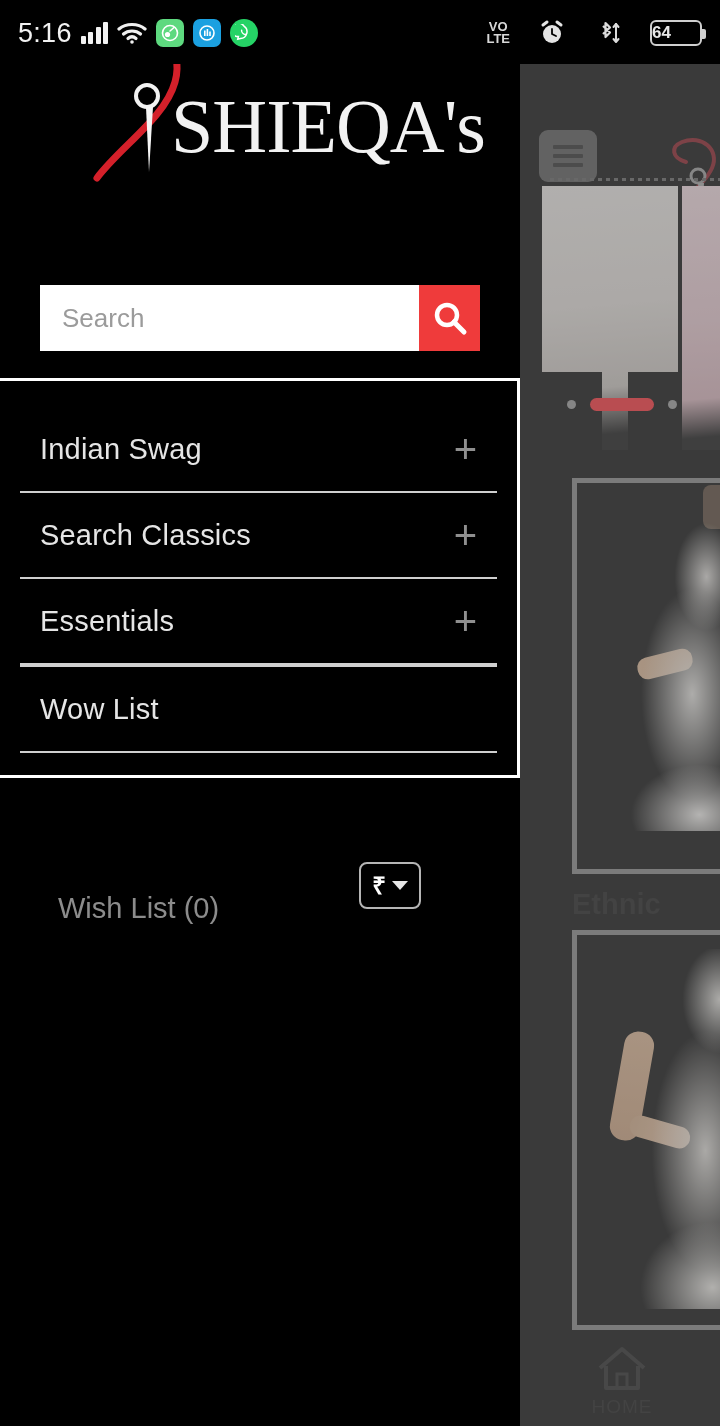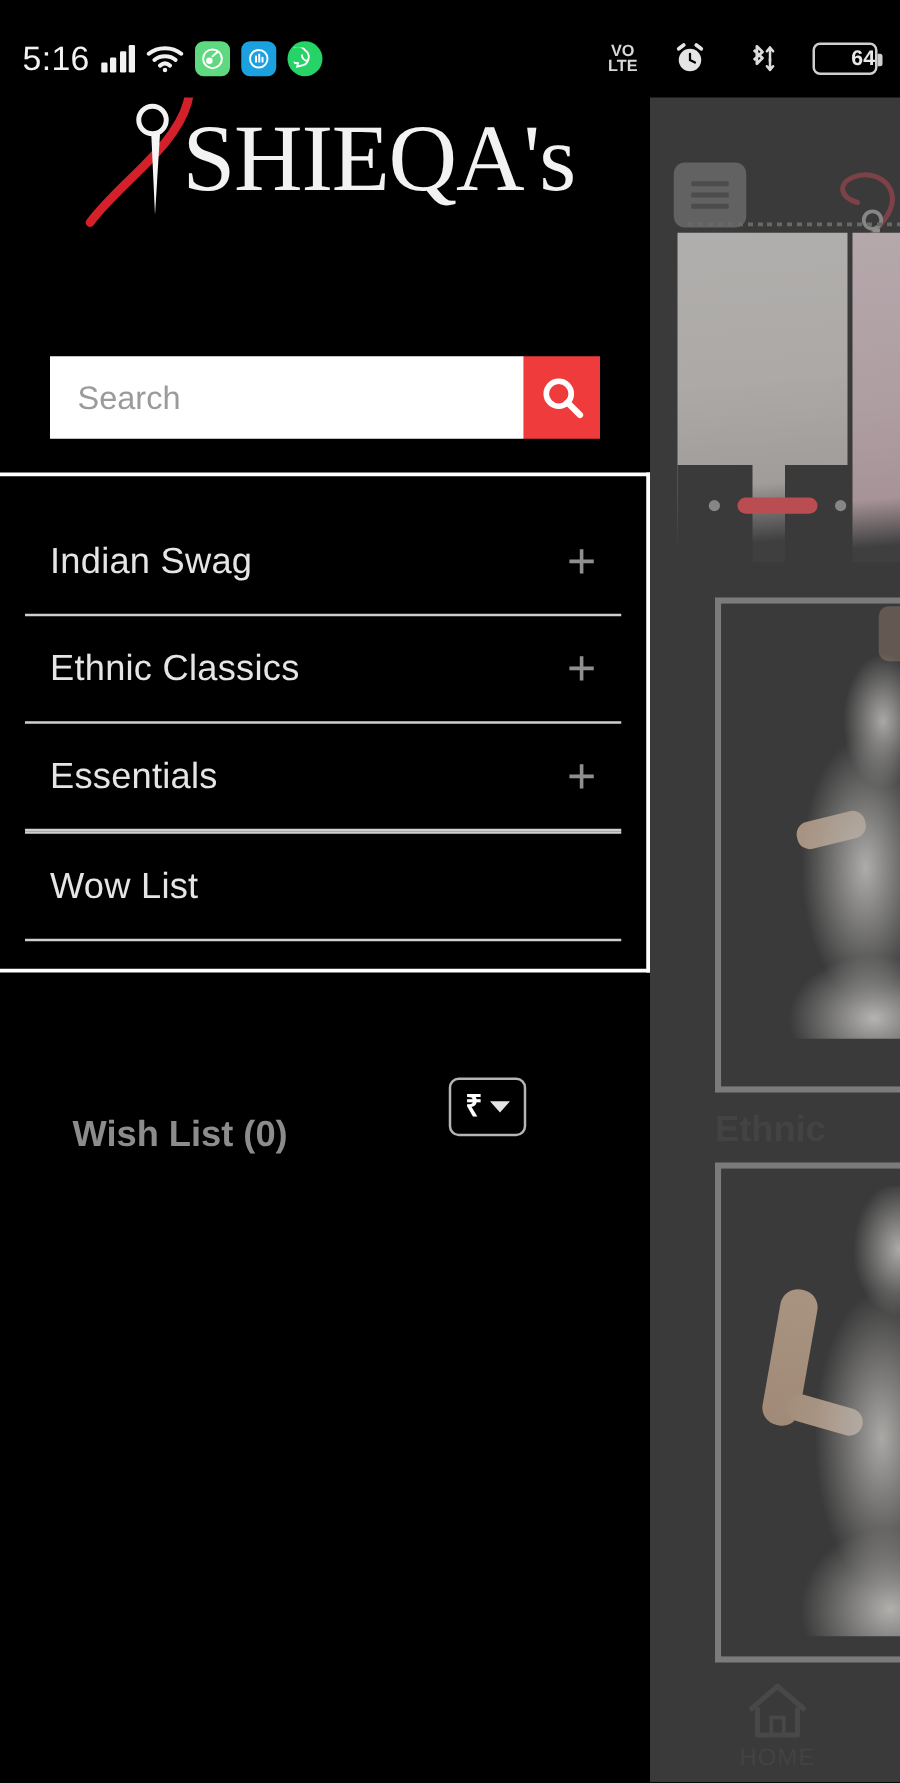--- a/index.html
+++ b/index.html
@@ -82,60 +82,60 @@
   
   .bg-bottomnav { position:absolute; left:524px; bottom:0; width:196px; height:92px; background:#000; }
   .bg-navitem { position:absolute; left:0; right:0; top:12px; display:flex; flex-direction:column; align-items:center; gap:4px; }
   .home-label { font-size:19px; color:#111; letter-spacing:1px; }
 
   
   #veil { position:absolute; left:520px; top:0; width:200px; height:1426px; background:rgba(128,128,128,.45); pointer-events:none; }
   #veil-top { position:absolute; left:520px; top:0; width:200px; height:60px; background:#000; }
 
   
-  #statusbar { position:absolute; left:0; top:16px; width:720px; height:62px; background:#000; z-index:40;
+  #statusbar { position:absolute; left:0; top:2px; width:720px; height:62px; background:#000; z-index:40;
     display:flex; align-items:center; padding:0 18px; }
   .sb-left { display:flex; align-items:center; gap:9px; }
   .sb-time { color:#f2f2f2; font-size:27px; letter-spacing:.3px; }
   .sb-bars { display:flex; align-items:flex-end; gap:2.5px; height:22px; }
   .sb-bars i { display:block; width:5px; background:#f2f2f2; border-radius:1px; }
   .sb-bars i:nth-child(1){height:8px;} .sb-bars i:nth-child(2){height:12px;}
   .sb-bars i:nth-child(3){height:17px;} .sb-bars i:nth-child(4){height:22px;}
   .sb-appicon { width:28px; height:28px; border-radius:7px; display:flex; align-items:center; justify-content:center; }
   .ai-green { background:#5ed97f; } .ai-blue { background:#1ba0e0; } .ai-wa { background:#25d366; border-radius:50%; }
   .sb-spacer { flex:1; }
   .sb-right { display:flex; align-items:center; gap:28px; }
   .volte { color:#d8d8d8; font-size:13px; line-height:12px; font-weight:bold; text-align:center; }
   .battery { width:52px; height:26px; border:2px solid #cfcfcf; border-radius:6px; position:relative;
-    display:flex; align-items:center; justify-content:flex-end; color:#e8e8e8; font-size:17px; font-weight:bold; }
+    display:flex; align-items:center; justify-content:flex-start; color:#e8e8e8; font-size:17px; font-weight:bold; }
   .battery::after { content:""; position:absolute; right:-6px; top:7px; width:4px; height:10px; background:#cfcfcf; border-radius:0 2px 2px 0; }
 
   
-  #drawer { position:absolute; left:0; top:0; width:520px; height:1426px; background:#000; z-index:30; }
+  #drawer { position:absolute; left:0; top:0; width:520px; height:1426px; background:#000; z-index:30;padding-left:25px; }
 
   .logo-area { position:relative; width:520px; height:200px; }
   .search-row { position:absolute; left:40px; top:285px; width:440px; height:66px; display:flex; }
   .search-input {
     flex:1; background:#fff; border:none; outline:none;
     font-size:26px; color:#111; padding:0 22px; font-family:"Liberation Sans", sans-serif;
   }
   .search-input::placeholder { color:#9b9b9b; }
   .search-btn { width:92px; background:#ef3b3b; border:none; display:flex; align-items:center; justify-content:center; cursor:pointer; }
 
   .menu-box { position:absolute; left:0; top:378px; width:520px; border:3px solid #fff; border-left:none; background:#000; }
   .menu-inner { padding:0 0 0 0; }
   .menu-item {
     position:relative; height:84px; display:flex; align-items:center; justify-content:space-between;
     padding:0 22px 0 40px;
   }
   .menu-label { color:#e5e5e5; font-size:29px; letter-spacing:.2px; }
   .plus { color:#8f8f8f; font-size:40px; line-height:26px; font-weight:300; padding-right:18px; }
   .sep { height:2px; background:#cfcfcf; margin:0 20px 0 20px; }
 
-  .wish-row { position:absolute; left:0; top:860px; width:520px; height:100px;font-weight:bold; }
+  .wish-row { position:absolute; left:0; top:860px; width:520px; height:100px; }
   .wish-text { position:absolute; left:58px; top:32px; color:#8c8c8c; font-size:29px; }
   .currency-btn {
     position:absolute; left:359px; top:862px; width:62px; height:47px;
     border:2px solid #b5b5b5; border-radius:8px;
     display:flex; align-items:center; justify-content:center; gap:6px; background:#000; cursor:pointer;
   }
   .rupee { color:#fff; font-size:24px; font-weight:bold; line-height:1; }
   .caret { width:0; height:0; border-left:8px solid transparent; border-right:8px solid transparent; border-top:9px solid #e6e6e6; }
 </style>
 </head>
@@ -232,21 +232,21 @@
 
         <div style="height:26px"></div>
 
         <div class="menu-item">
           <span class="menu-label">Indian Swag</span>
           <span class="plus">+</span>
         </div>
         <div class="sep"></div>
 
         <div class="menu-item">
-          <span class="menu-label">Ethnic Classics</span>
+          <span class="menu-label">Search Classics</span>
           <span class="plus">+</span>
         </div>
         <div class="sep"></div>
 
         <div class="menu-item">
           <span class="menu-label">Essentials</span>
           <span class="plus">+</span>
         </div>
         <div class="sep"></div>
 

